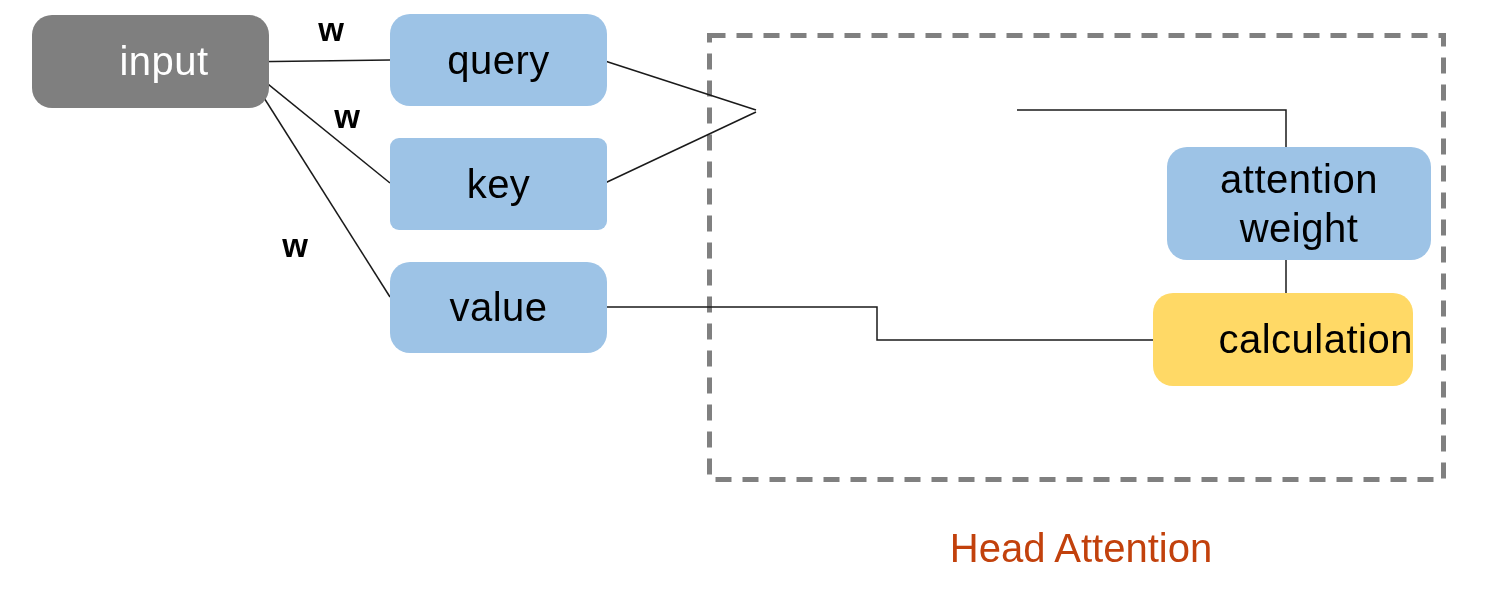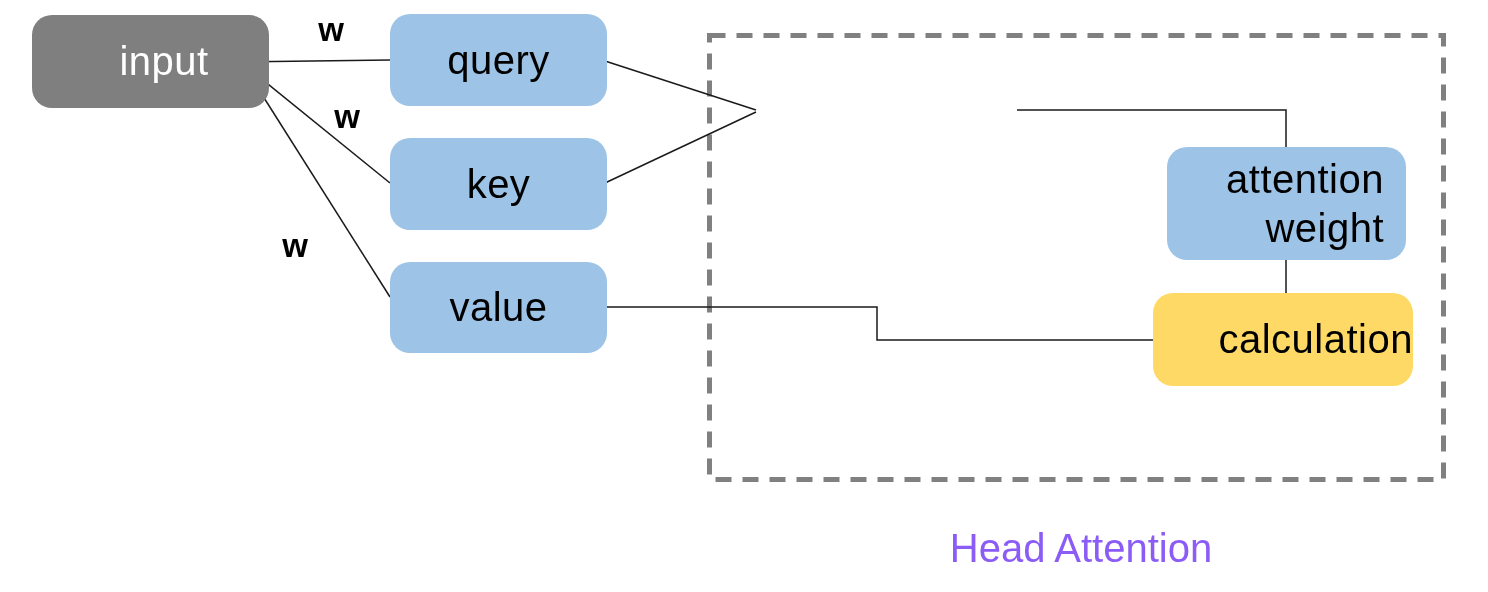--- a/index.html
+++ b/index.html
@@ -33,24 +33,24 @@
     line-height: 1.22;
     color: #000000;
     letter-spacing: 0.5px;
   }
   .node-gray   { background: #7f7f7f; color: #ffffff; padding-left: 27px; }
   .node-blue   { background: #9dc3e6; }
   .node-yellow { background: #ffd966; }
 
   .node-input            { left: 32px;   top: 15px;  width: 210px; height: 93px;  }
   .node-query            { left: 390px;  top: 14px;  width: 217px; height: 92px; text-align: center;  }
-  .node-key              { left: 390px;  top: 138px; width: 217px; height: 92px;  }
+  .node-key              { left: 390px;  top: 138px; width: 217px; height: 92px; border-radius: 9px;  }
   .node-value            { left: 390px;  top: 262px; width: 217px; height: 91px;  }
   .node-dot-production   { left: 755px;  top: 60px;  width: 262px; height: 102px; padding: 0 18px; box-sizing: border-box; }
-  .node-attention-weight { left: 1167px; top: 147px; width: 239px; height: 113px; padding: 0 22px; box-sizing: border-box; text-align: right; }
+  .node-attention-weight { left: 1167px; top: 147px; width: 264px; height: 113px; padding: 0 22px; box-sizing: border-box; }
   .node-calculation      { left: 1153px; top: 293px; width: 260px; height: 93px; justify-content: flex-end;  }
 
   .edge-label {
     position: absolute;
     z-index: 3;
     font-size: 33px;
     font-weight: bold;
     color: #000000;
     transform: translate(-50%, -50%);
   }
@@ -58,21 +58,21 @@
   .edge-label-2 { left: 347px; top: 117px; }
   .edge-label-3 { left: 295px; top: 246px; }
 
   .group-caption {
     position: absolute;
     z-index: 3;
     left: 1081px;
     top: 548px;
     transform: translate(-50%, -50%);
     font-size: 40px;
-    color: #8b5cf6;
+    color: #c2410c;
     white-space: nowrap;
   }
 </style>
 </head>
 <body>
 
 <div id="canvas">
 
   <svg id="edges" width="1488" height="592" viewBox="0 0 1488 592">
 

